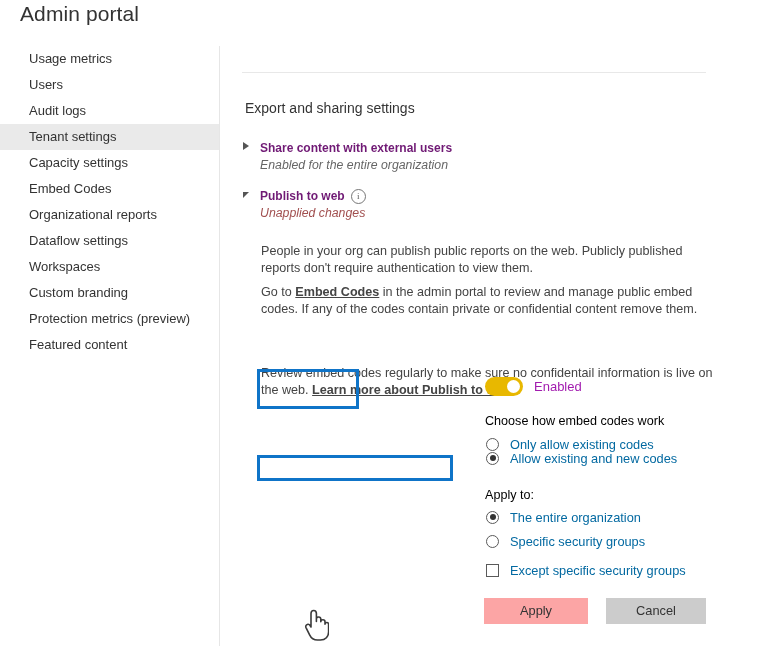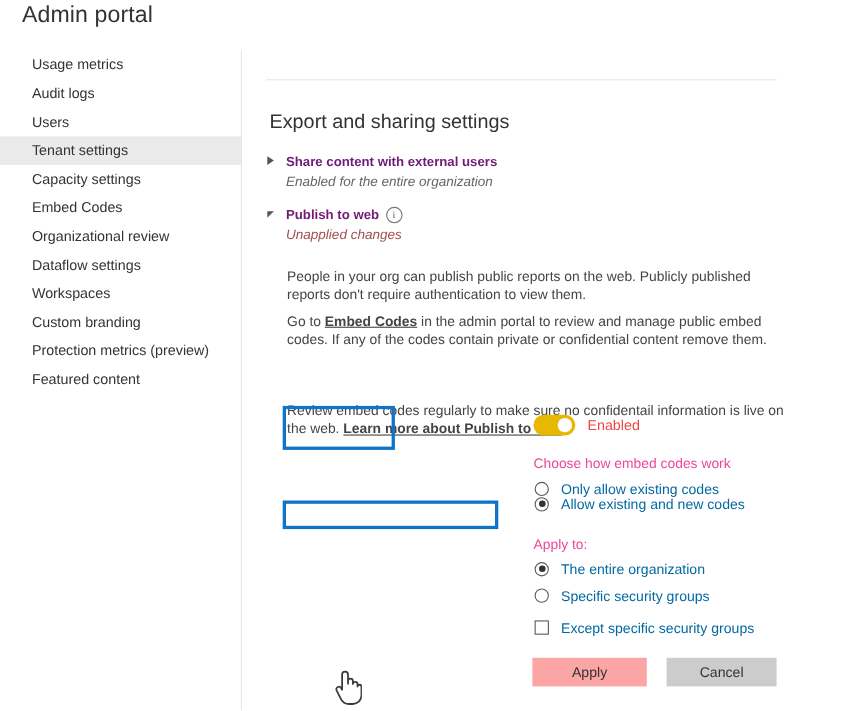--- a/index.html
+++ b/index.html
@@ -64,21 +64,21 @@
     left: 21px;
     top: 72px;
     width: 464px;
     height: 1px;
     background: #e8e8e8;
   }
   #section-heading {
     position: absolute;
     left: 24px;
     top: 100px;
-    font-size: 18px;
+    font-size: 14px;
     color: #333333;
     font-weight: 400;
   }
 
   
   .group-row {
     position: absolute;
     left: 22px;
   }
   .tri {
@@ -168,37 +168,37 @@
     right: 3px;
     top: 3px;
     width: 13px;
     height: 13px;
     border-radius: 50%;
     background: #ffffff;
   }
   #toggle-label {
     margin-left: 11px;
     font-size: 13px;
-    color: #ef4444;
+    color: #a21caf;
   }
 
   
   .annot {
     position: absolute;
     border: 3px solid #0f74c8;
     box-sizing: border-box;
     pointer-events: none;
   }
 
   
   .opt-heading {
     position: absolute;
     left: 264px;
     font-size: 12.6px;
-    color: #ec4899;
+    color: #000000;
   }
   .opt-row {
     position: absolute;
     left: 265px;
     display: flex;
     align-items: center;
     cursor: pointer;
     height: 20px;
   }
   .radio {
@@ -272,26 +272,26 @@
     pointer-events: none;
   }
 </style>
 </head>
 <body>
 
 <div id="page-title">Admin portal</div>
 
 <nav id="sidebar">
   <div class="nav-item">Usage metrics</div>
+  <div class="nav-item">Users</div>
   <div class="nav-item">Audit logs</div>
-  <div class="nav-item">Users</div>
   <div class="nav-item selected">Tenant settings</div>
   <div class="nav-item">Capacity settings</div>
   <div class="nav-item">Embed Codes</div>
-  <div class="nav-item">Organizational review</div>
+  <div class="nav-item">Organizational reports</div>
   <div class="nav-item">Dataflow settings</div>
   <div class="nav-item">Workspaces</div>
   <div class="nav-item">Custom branding</div>
   <div class="nav-item">Protection metrics (preview)</div>
   <div class="nav-item">Featured content</div>
 </nav>
 
 <main id="content">
 
   <div id="top-rule"></div>

